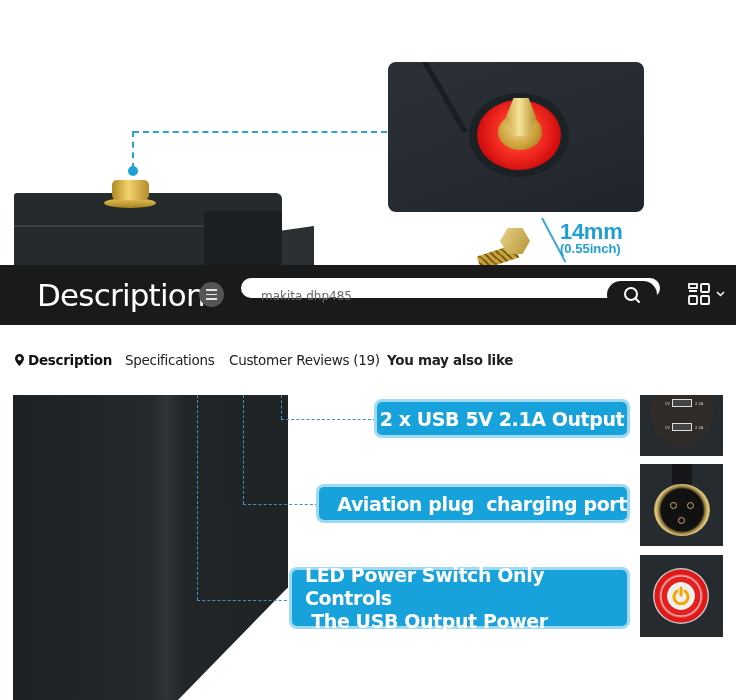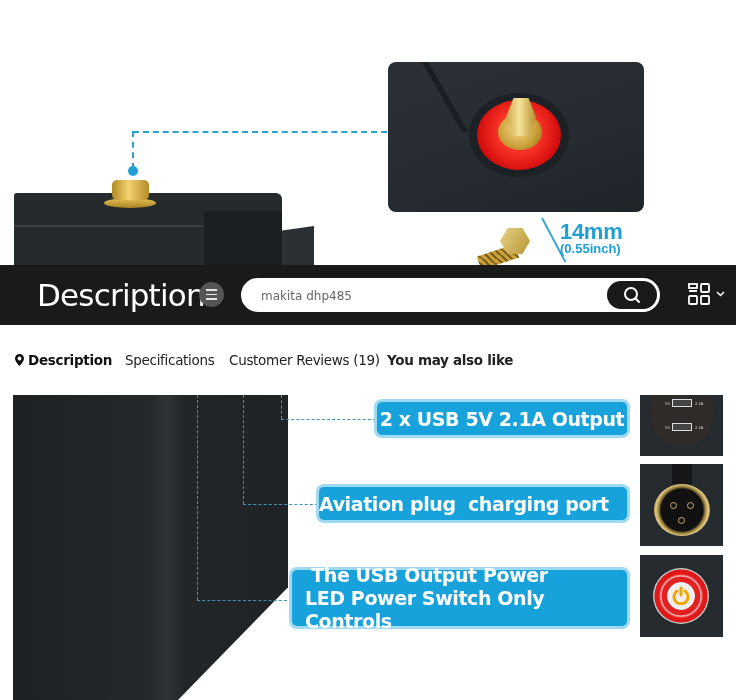--- a/index.html
+++ b/index.html
@@ -28,21 +28,21 @@
   .bolt .thread { position: absolute; left: 0; top: 22px; width: 40px; height: 14px; background: repeating-linear-gradient(60deg, #c9a13a 0 3px, #7d5f17 3px 5px); transform: rotate(-18deg); }
   .measure-line { position: absolute; left: 541px; top: 218px; width: 2px; height: 50px; background: #3aa7d4; transform: rotate(-28deg); transform-origin: top; }
   .measure-big { position: absolute; left: 560px; top: 219px; font-size: 22px; font-weight: bold; color: #1e9fd6; letter-spacing: -0.3px; }
   .measure-small { position: absolute; left: 560px; top: 241px; font-size: 13px; font-weight: bold; color: #1e9fd6; }
 
   
   .header { position: absolute; left: 0; top: 265px; width: 736px; height: 60px; background: #1a1a1a; }
   .logo { position: absolute; left: 37px; top: 13px; font-size: 31px; color: #ffffff; letter-spacing: -0.8px; font-family: "DejaVu Sans", sans-serif; font-weight: normal; line-height: 34px; }
   .menu-btn { position: absolute; left: 199px; top: 17px; width: 25px; height: 25px; border-radius: 50%; background: #555; display: flex; flex-direction: column; justify-content: center; align-items: center; gap: 3px; cursor: pointer; }
   .menu-btn span { display: block; width: 11px; height: 1.6px; background: #e6e6e6; }
-  .search { position: absolute; left: 241px; top: 13px; width: 419px; height: 34px; background: #fff; border-radius: 17px; border: 2px solid #fff; }
+  .search { position: absolute; left: 241px; top: 13px; width: 419px; height: 20px; background: #fff; border-radius: 17px; border: 2px solid #fff; }
   .search-input { position: absolute; left: 18px; top: 7px; width: 330px; height: 18px; border: 0; outline: 0; font-size: 12px; color: #666; background: transparent; font-family: "DejaVu Sans", sans-serif; }
   .search-btn { position: absolute; right: 1px; top: 1px; width: 50px; height: 28px; border-radius: 14px; background: #1a1a1a; display: flex; align-items: center; justify-content: center; cursor: pointer; }
   .qr-btn { position: absolute; left: 688px; top: 17px; width: 40px; height: 24px; display: flex; align-items: center; gap: 6px; cursor: pointer; }
 
   
   .tabs { position: absolute; left: 0; top: 325px; width: 736px; height: 70px; background: #fff; }
   .tab { position: absolute; top: 27px; font-size: 13.5px; color: #222; font-family: "DejaVu Sans", sans-serif; cursor: pointer; white-space: nowrap; letter-spacing: -0.3px; text-align: right; }
   .tab.active { font-weight: bold; color: #111; }
   .tab .pin { display: inline-block; vertical-align: -1px; margin-right: 4px; }
 
@@ -51,21 +51,21 @@
   .body-box { position: absolute; left: 13px; top: 0; width: 275px; height: 305px; background: linear-gradient(90deg, #1e2124 0%, #25292c 50%, #2f3437 56%, #222629 62%, #1f2326 100%); clip-path: polygon(0 0, 100% 0, 100% 63%, 60% 100%, 0 100%); }
   .guide { position: absolute; border: 0 dashed #3b93c1; }
   .g1v { left: 281px; top: 0; height: 24px; border-left-width: 1.5px; }
   .g1h { left: 281px; top: 24px; width: 95px; border-top-width: 1.5px; }
   .g2v { left: 243px; top: 0; height: 109px; border-left-width: 1.5px; }
   .g2h { left: 243px; top: 109px; width: 75px; border-top-width: 1.5px; }
   .g3v { left: 197px; top: 0; height: 205px; border-left-width: 1.5px; }
   .g3h { left: 197px; top: 205px; width: 95px; border-top-width: 1.5px; }
   .label-box { position: absolute; background: #17a2dc; color: #fff; border-radius: 5px; box-shadow: 0 0 0 3px #9fd9f2; font-family: "DejaVu Sans", sans-serif; font-weight: bold; display: flex; align-items: center; letter-spacing: -0.4px; }
   .lb1 { left: 377px; top: 7px; width: 250px; height: 33px; font-size: 19px; justify-content: center; }
-  .lb2 { left: 319px; top: 92px; width: 308px; height: 33px; font-size: 19px; justify-content: flex-start; }
+  .lb2 { left: 319px; top: 92px; width: 308px; height: 33px; font-size: 19px; justify-content: flex-end; }
   .lb3 { left: 292px; top: 175px; width: 335px; height: 56px; font-size: 19px; flex-direction: column; align-items: flex-start; justify-content: center; padding-left: 13px; line-height: 23px; }
   .thumb { position: absolute; left: 640px; width: 83px; background: #262b30; overflow: hidden; }
   .t1 { top: 0; height: 61px; }
   .t2 { top: 69px; height: 82px; }
   .t3 { top: 160px; height: 82px; }
   .usb-disc { position: absolute; left: 10px; top: -18px; width: 64px; height: 70px; border-radius: 50%; background: #2e2b28; }
   .usb-port { position: absolute; width: 20px; height: 8px; border: 1.5px solid #ddd; background: #444; }
   .usb-tag { position: absolute; font-size: 4px; color: #ccc; }
   .xlr-cable { position: absolute; left: 32px; top: 0; width: 20px; height: 20px; background: #151719; }
   .xlr { position: absolute; left: 14px; top: 20px; width: 56px; height: 52px; border-radius: 50%; background: radial-gradient(circle, #111 55%, #8b7436 60%, #e1c981 68%, #a88c45 78%, #5f4f24 85%, #262b30 86%); }
@@ -156,22 +156,22 @@
     <div class="guide g3v"></div>
     <div class="guide g3h"></div>
 
     <div class="label-box lb1">
       <span>2 x USB 5V 2.1A Output</span>
     </div>
     <div class="label-box lb2">
       <span style="white-space:pre;">Aviation plug  charging port</span>
     </div>
     <div class="label-box lb3">
+      <span>LED Power Switch Only Controls</span>
       <span style="white-space:pre;"> The USB Output Power</span>
-      <span>LED Power Switch Only Controls</span>
     </div>
 
     <div class="thumb t1">
       <div class="usb-disc"></div>
       <div class="usb-port" style="left:32px;top:4px;"></div>
       <div class="usb-tag" style="left:25px;top:6px;">5V</div>
       <div class="usb-tag" style="left:55px;top:6px;">2.1A</div>
       <div class="usb-port" style="left:32px;top:28px;"></div>
       <div class="usb-tag" style="left:25px;top:30px;">5V</div>
       <div class="usb-tag" style="left:55px;top:30px;">2.1A</div>

